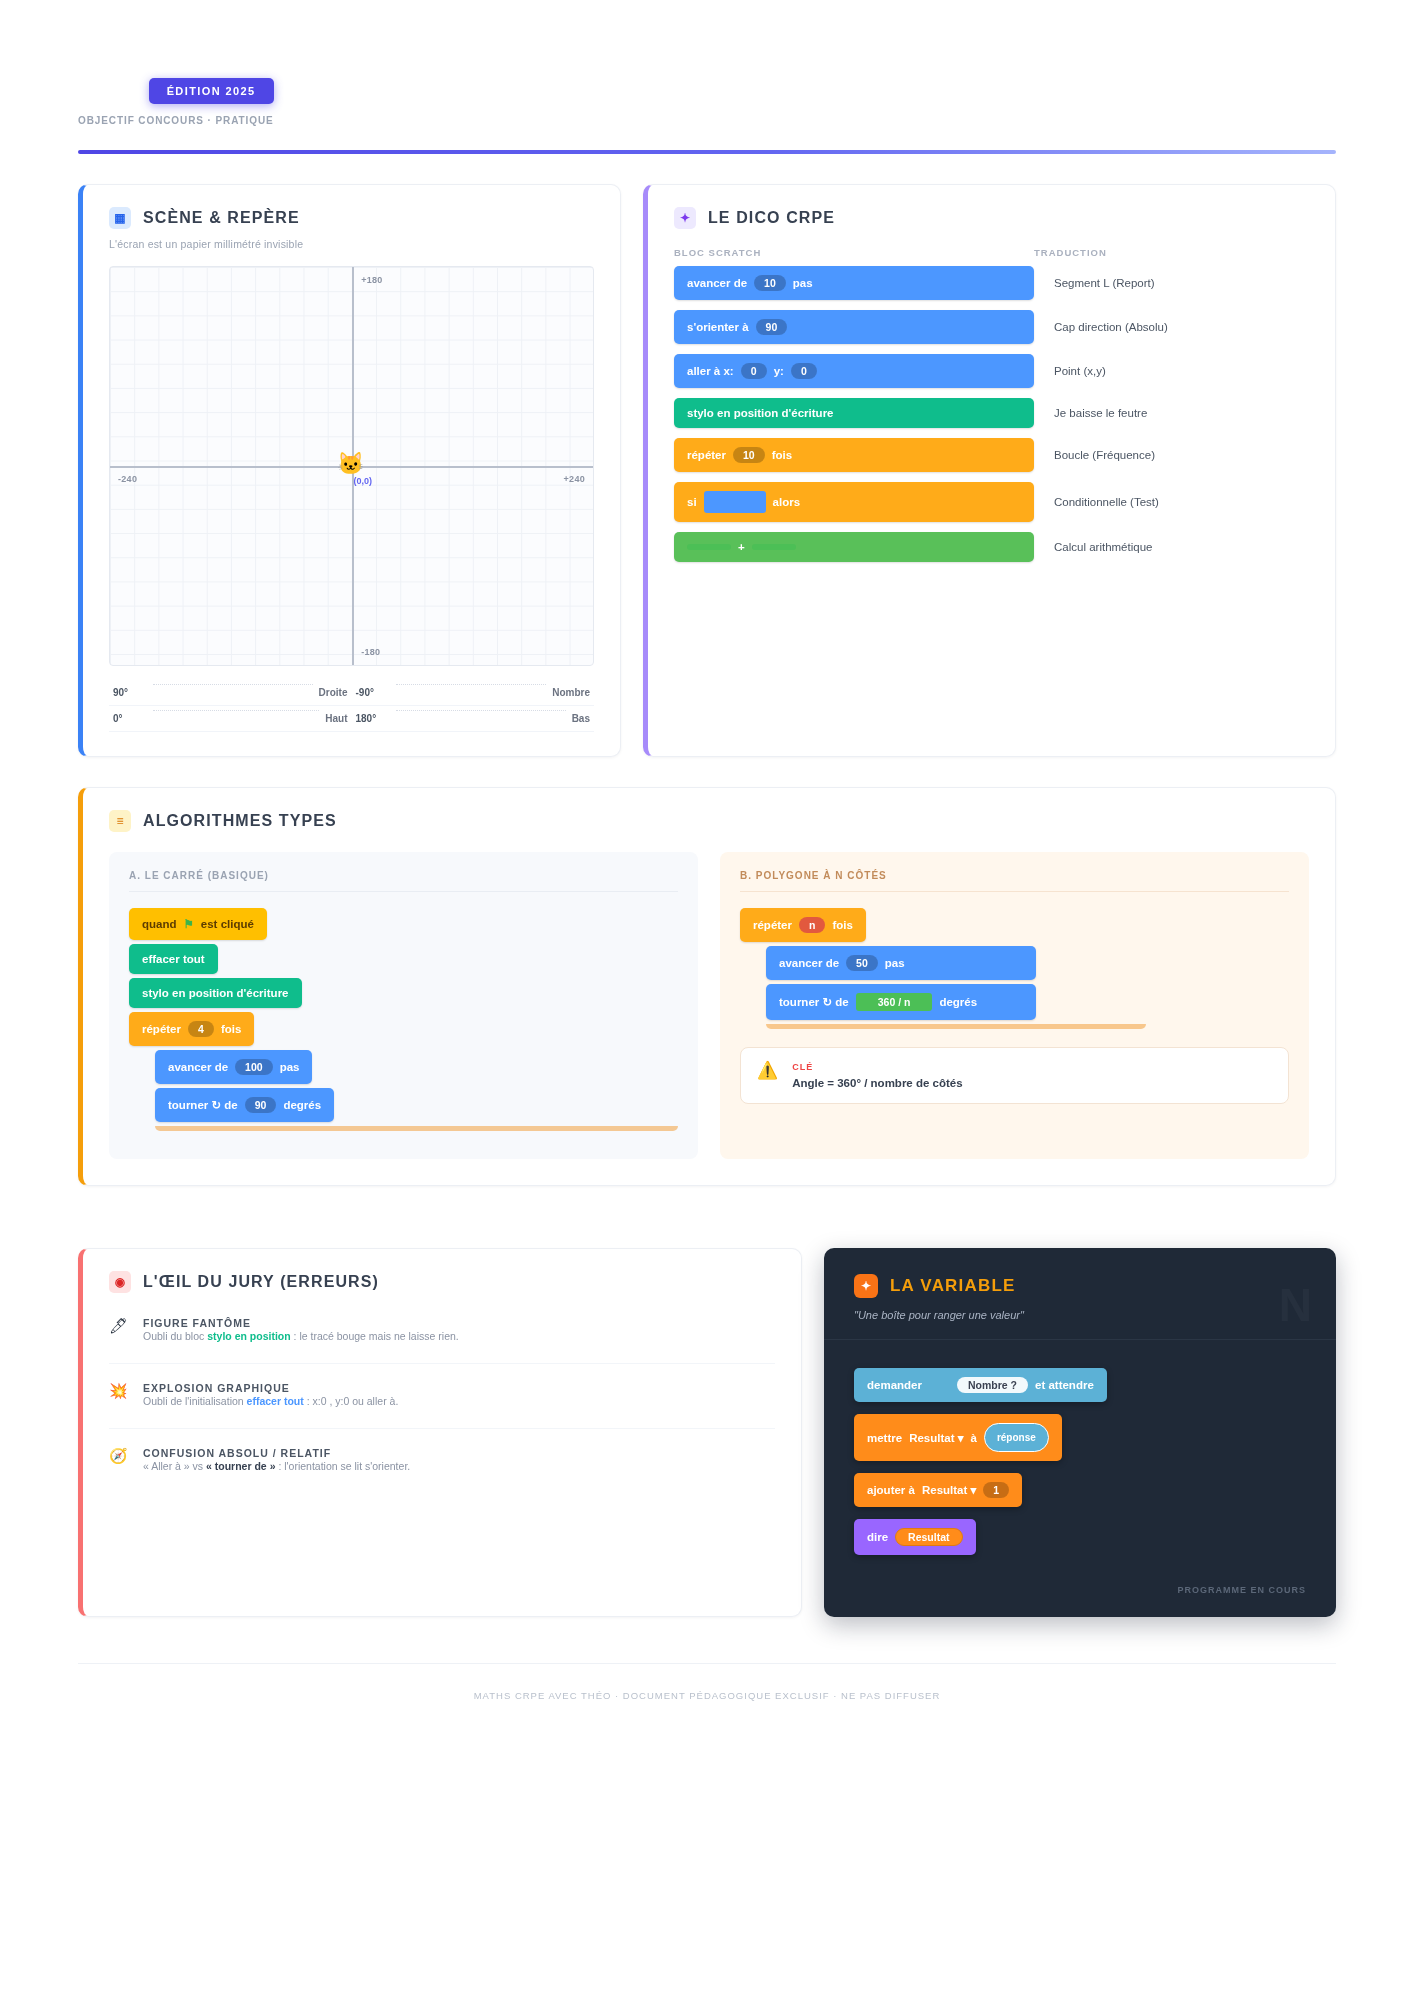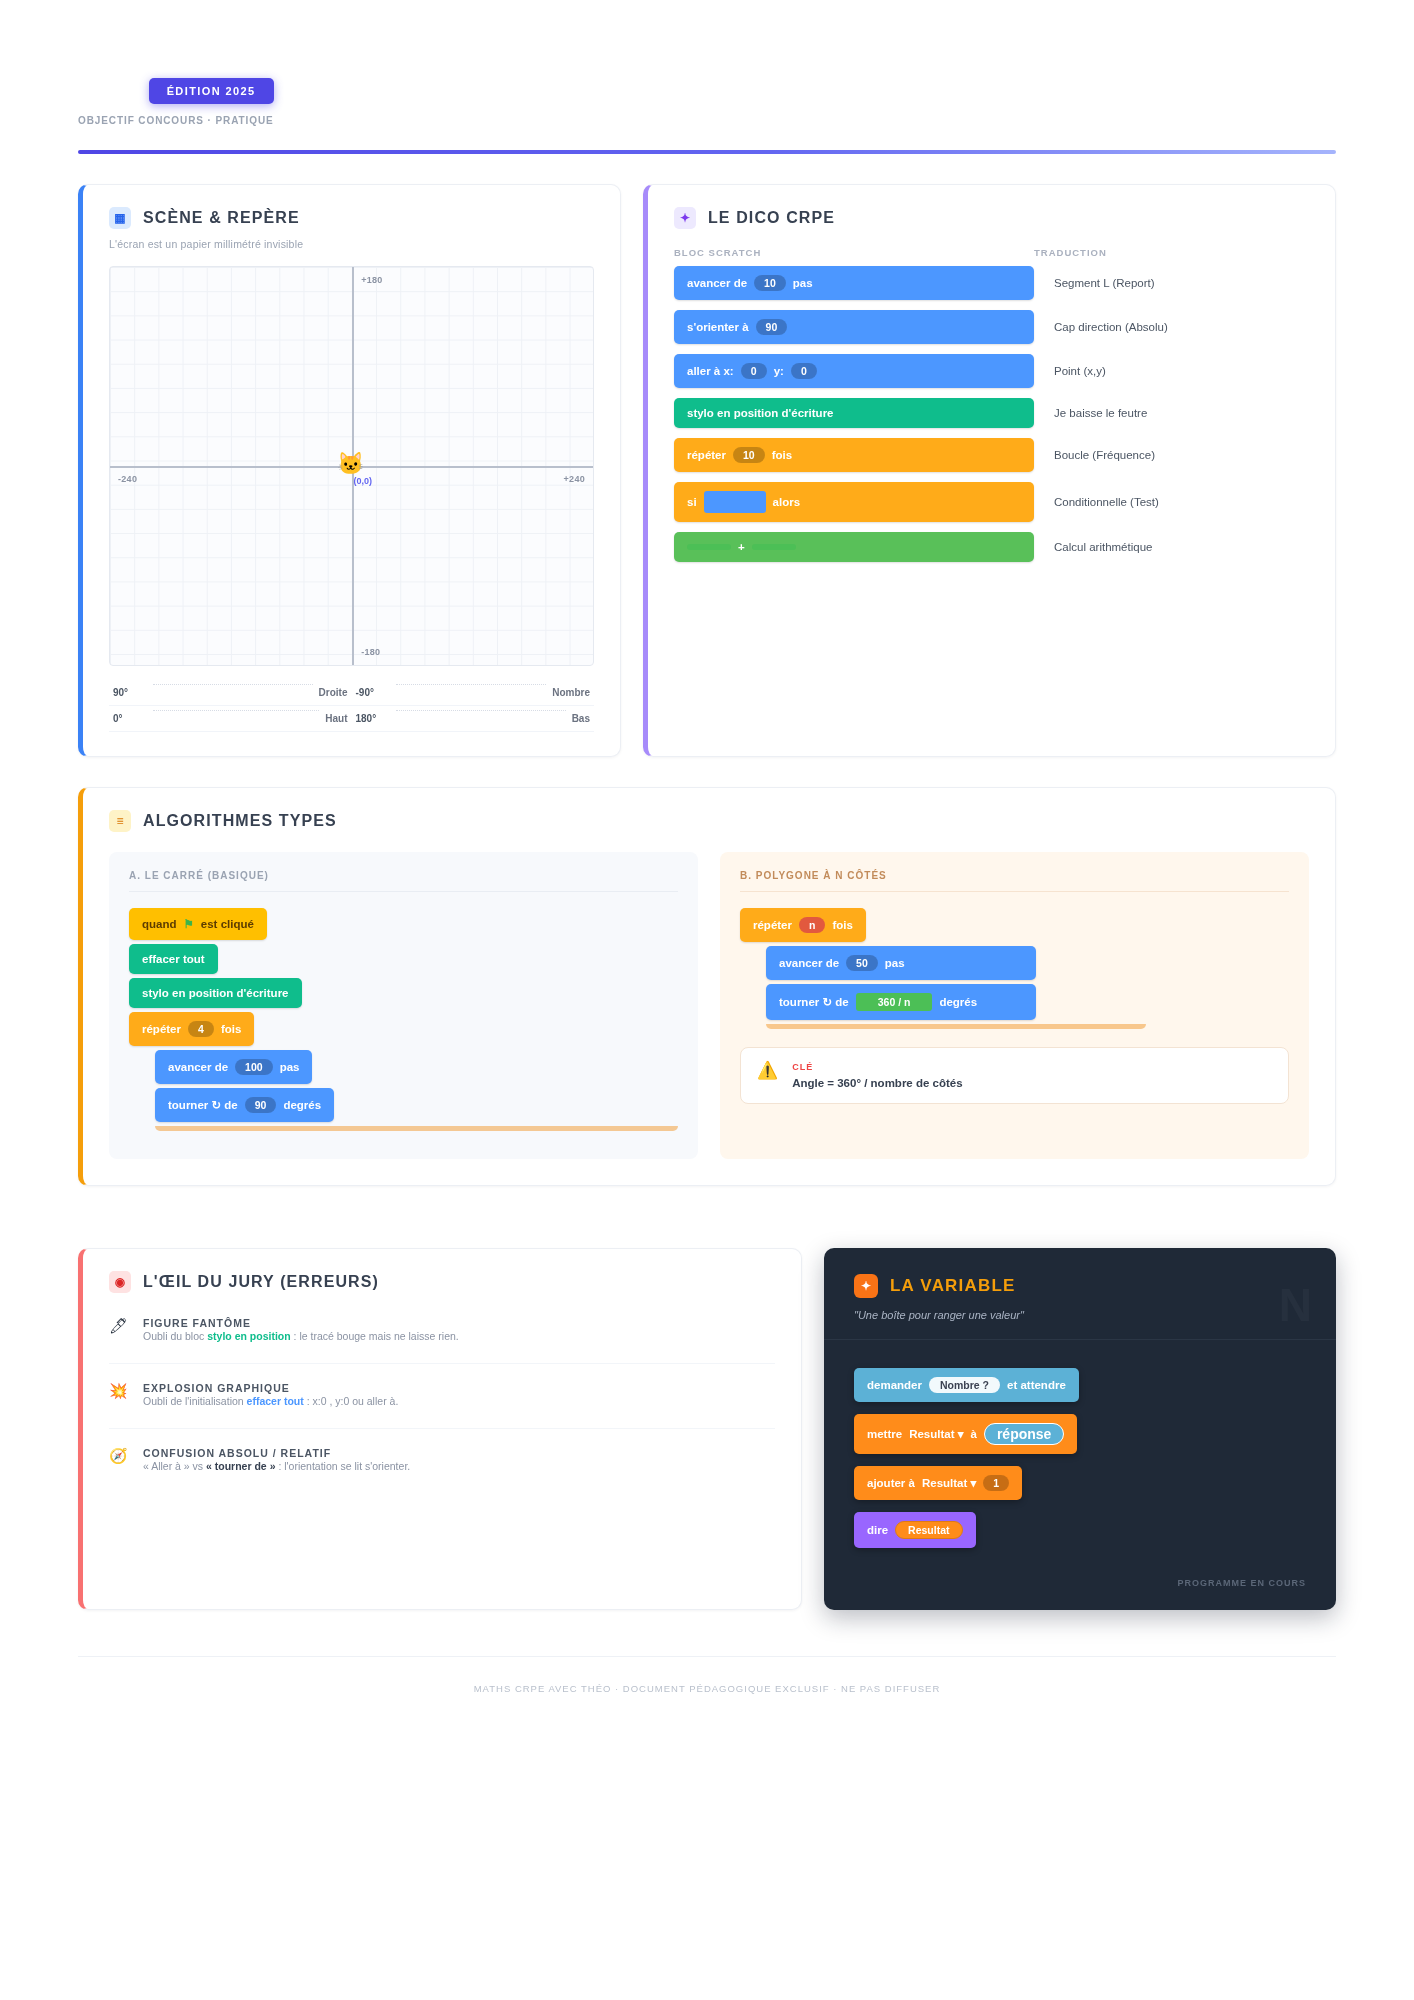--- a/index.html
+++ b/index.html
@@ -130,34 +130,34 @@
   .blk-var     { background: #ff8c1a; }
   .blk-look    { background: #9966ff; }
   .blk-wide { width: 100%; justify-content: flex-start; }
   .num-pill {
     background: rgba(0,0,0,.22); border-radius: 999px;
     padding: 2px 10px; font-size: 10.5px; min-width: 26px; text-align: center;
     color: #ffffff;
   }
   .txt-pill {
     background: rgba(255,255,255,.92); color: #3b4252;
-    border-radius: 999px; padding: 2px 11px; font-size: 10.5px;
+    border-radius: 999px; padding: 2px 11px; font-size: 10.5px; margin-left: 28px;
   }
   .bool-slot {
     display: inline-block; width: 62px; height: 22px;
     background: #4c97ff; border-radius: 3px;
   }
   .rep-pill-red { background: #e2593e; }
   .var-pill {
     background: #ff8c1a; border: 1.5px solid #e07b12; border-radius: 999px;
     padding: 2px 12px; font-size: 10.5px; color: #fff;
   }
   .var-pill-blue {
     background: #5cb1d6; border: 1.5px solid #ffffff; border-radius: 999px;
-    padding: 2px 12px; font-size: 14px; color: #fff;
+    padding: 8px 12px; font-size: 10px; color: #fff;
   }
   .op-slot {
     background: #4cbf56; border-radius: 3px;
     padding: 3px 22px; font-size: 10.5px;
   }
 
   
   .algo-card { width: 100%; }
   .algo-panes { display: flex; gap: 22px; padding: 20px 26px 26px 26px; }
   .pane { flex: 1; border-radius: 8px; padding: 18px 20px 22px 20px; }

